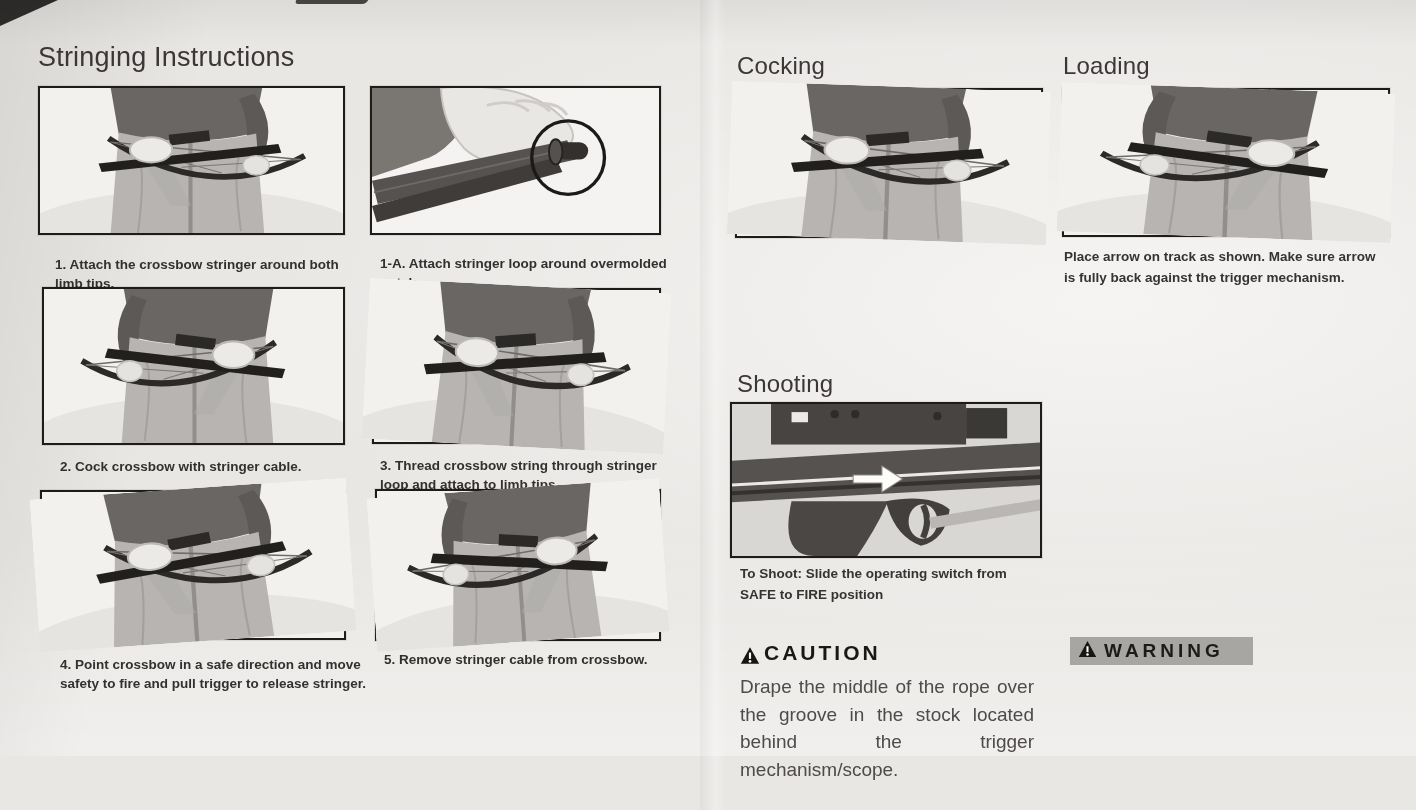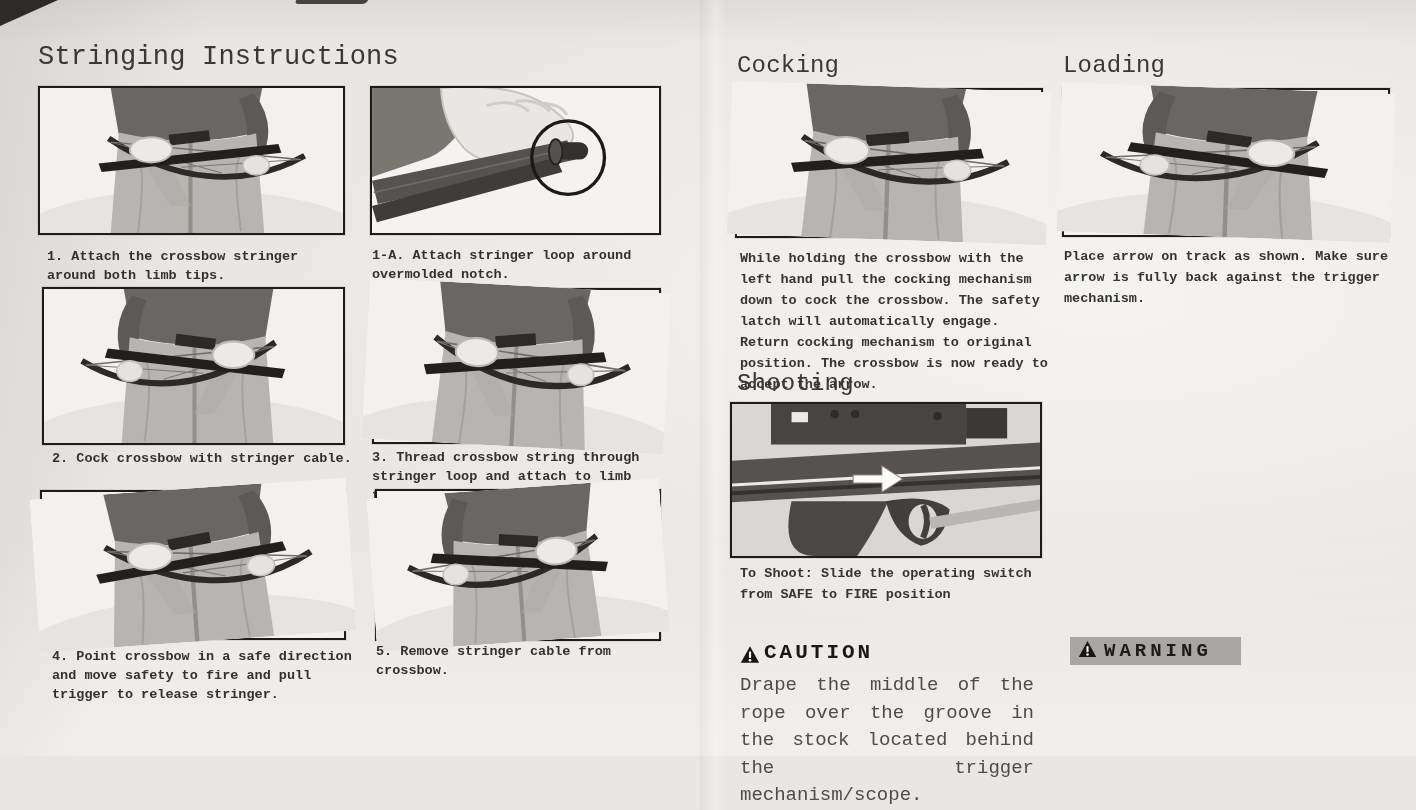--- a/index.html
+++ b/index.html
@@ -9,21 +9,20 @@
     background:#e9e7e4;
   }
   .page{
     position:relative;width:1416px;height:756px;
     background:
       radial-gradient(ellipse at 78% 40%, rgba(255,255,255,0.55), rgba(255,255,255,0) 55%),
       linear-gradient(100deg, rgba(0,0,0,0.07), rgba(0,0,0,0) 14%),
       linear-gradient(0deg, rgba(255,255,255,0.35), rgba(255,255,255,0) 30%),
       linear-gradient(180deg, rgba(0,0,0,0.05), rgba(0,0,0,0) 6%),
       #e9e7e4;
-    font-family: Liberation Mono, monospace;
   }
   .corner-tl{
     position:absolute;left:0;top:0;width:0;height:0;
     border-top:26px solid #1d1c1b;border-right:58px solid transparent;
     opacity:.92;
   }
   .top-sliver{
     position:absolute;left:296px;top:-3px;width:72px;height:7px;
     background:#2a2927;transform:skewX(-30deg);border-radius:0 0 4px 4px;opacity:.85;
   }
@@ -39,21 +38,21 @@
   .t-stringing{left:38px;top:42px;font-size:27px;}
   .t-cocking{left:737px;top:52px;font-size:24px;}
   .t-loading{left:1063px;top:52px;font-size:24px;}
   .t-shooting{left:737px;top:370px;font-size:24px;}
   figure.photo{
     position:absolute;margin:0;border:2px solid #1d1c1b;background:#f2f1ee;
     box-shadow:0 0 0 1px rgba(0,0,0,0.08);
   }
   figure.photo svg{display:block;width:100%;height:100%;}
   p.caption{
-    position:absolute;margin:0;font-size:13.5px;font-weight:bold;color:#33302f;
+    position:absolute;margin:8px;font-size:13.5px;font-weight:bold;color:#33302f;
     line-height:1.4;
   }
   p.body-text{
     position:absolute;margin:0;font-size:13.5px;font-weight:bold;color:#363332;
     line-height:1.55;
   }
   .alert{position:absolute;}
   .alert-head{display:flex;align-items:flex-end;gap:4px;}
   .alert-head .tri{width:20px;height:19px;flex:0 0 auto;}
   .caution-label{
@@ -185,21 +184,20 @@
       </svg>
   </figure>
   <p class="caption" style="left:376px;top:643px;width:300px;">5. Remove stringer cable from crossbow.</p>
 
   <h1 class="sec-title t-cocking">Cocking</h1>
   <figure class="photo" style="left:735px;top:88px;width:304px;height:146px;">
     <svg style="transform:rotate(2deg) scale(1.05);">
         <use href="#sym-person"></use>
       </svg>
   </figure>
-  <p class="body-text" style="left:740px;top:249px;width:314px;">While holding the crossbow with the left hand pull the cocking mechanism down to cock the  crossbow. The safety latch will automatically engage. Return cocking mechanism to original position. The crossbow is now ready to accept the arrow.</p>
 
   <h1 class="sec-title t-shooting">Shooting</h1>
   <figure class="photo" style="left:730px;top:402px;width:308px;height:152px;">
     <svg>
         <use href="#sym-trigger"></use>
       </svg>
   </figure>
   <p class="body-text" style="left:740px;top:564px;width:305px;">To Shoot: Slide the operating switch from SAFE to FIRE position</p>
 
   <h1 class="sec-title t-loading">Loading</h1>

